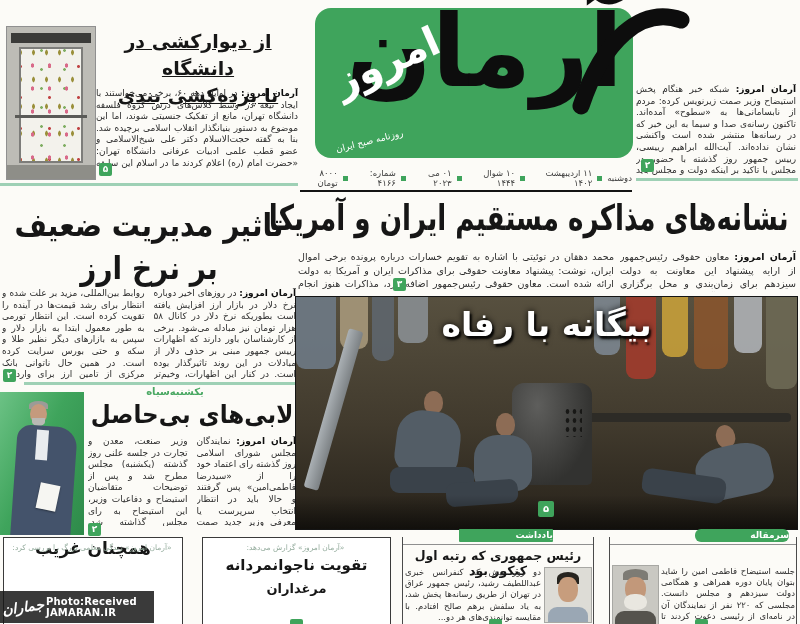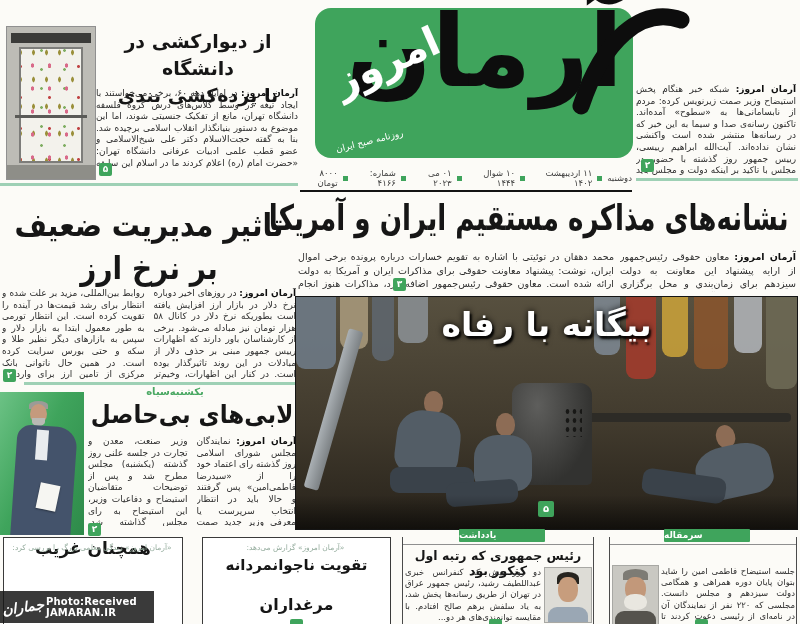--- a/index.html
+++ b/index.html
@@ -11,21 +11,21 @@
   .body{font-size:9px;line-height:11.6px;text-align:justify;direction:rtl;color:#2c2c2c;overflow:hidden;}
   .body b{color:#0e0e0e;}
   .cols{display:flex;direction:rtl;gap:9px;}
   .cols>div{flex:1;}
   .pnum{position:absolute;width:13px;height:13px;background:var(--g);color:#fff;font-size:9px;
         font-weight:bold;text-align:center;line-height:13px;border-radius:2px;}
   .teal{position:absolute;height:2.5px;background:#9ed0b5;}
   .blk{position:absolute;height:2px;background:#141414;}
   .kick{position:absolute;font-size:7.5px;color:#93ab9c;text-align:center;direction:rtl;overflow:hidden;white-space:nowrap;}
   .badge{position:absolute;background:var(--g);color:#fff;font-size:9px;font-weight:bold;
-         text-align:left;line-height:13px;height:13px;width:86px;border-radius:1px;}
+         text-align:right;line-height:13px;height:13px;width:94px;border-radius:1px;}
   .vr{position:absolute;width:1px;background:#4a4a4a;}
   .box{position:absolute;border:1.5px solid #3a3a3a;background:#fff;}
   
   .mast{position:absolute;left:315px;top:8px;width:318px;height:150px;background:var(--g);border-radius:16px;}
   .mast-title{position:absolute;right:10px;top:-26px;font-size:100px;font-weight:bold;color:#0d0d0d;
               direction:rtl;line-height:1.4;letter-spacing:-4px;}
   .mast-script{position:absolute;left:16px;top:30px;color:#fff;font-size:40px;font-weight:bold;
                transform:rotate(-24deg);direction:rtl;}
   .mast-tag{position:absolute;left:20px;bottom:12px;color:#fff;font-size:9px;direction:rtl;transform:rotate(-14deg);}
   .dates{position:absolute;left:300px;top:168px;width:332px;display:flex;direction:rtl;justify-content:center;
@@ -88,21 +88,21 @@
 <body>
 
 <div class="pg">
 
   <div class="abs wallph">
     <div class="wp-bar"></div>
     <div class="wp-panel"></div>
     <div class="wp-rail"></div>
     <div class="wp-floor"></div>
   </div>
-  <div class="abs hl" style="left:98px;top:28px;width:200px;font-size:19px;line-height:27px;">
+  <div class="abs hl" style="left:98px;top:28px;width:200px;font-size:19px;line-height:27px;text-decoration:underline;">
     <div>از دیوارکشی در دانشگاه</div>
     <div>تا پرده‌کشی بندی</div>
   </div>
   <div class="abs body" style="left:96px;top:88px;width:202px;height:82px;"><b>آرمان امروز:</b><span> در اوایل دهه ۶۰، برخی می‌خواستند با ایجاد تیغه در وسط کلاس‌های درس گروه فلسفه دانشگاه تهران، مانع از تفکیک جنسیتی شوند، اما این موضوع به دستور بنیانگذار انقلاب اسلامی برچیده شد. بنا به گفته حجت‌الاسلام دکتر علی شیخ‌الاسلامی و عضو قطب علمی ادبیات عرفانی دانشگاه تهران: «حضرت امام (ره) اعلام کردند ما در اسلام این سابقه را نداریم که کلاس درسی یا جلسه مذهبی و دینی مابین زنان و مردان به این صورت...</span></div>
   <div class="pnum" style="left:99px;top:163px;">۵</div>
   <div class="teal" style="left:0;top:183px;width:298px;"></div>
 
   <div class="mast">
     <div class="mast-title">آرمان</div>
     <div class="mast-script">امروز</div>
@@ -195,40 +195,40 @@
   </div>
 
   <div class="box" style="left:3px;top:537px;width:178px;height:92px;">
     <div class="kick" style="left:3px;top:5px;width:170px;">«آرمان امروز» زندگی معلمی بزرگ را بررسی کرد:</div>
     <div class="hl" style="margin-top:0;font-size:17px;">همچنان غریب</div>
   </div>
 
   <div class="box" style="left:202px;top:537px;width:187px;height:92px;">
     <div class="kick" style="left:3px;top:5px;width:179px;">«آرمان امروز» گزارش می‌دهد:</div>
     <div class="hl" style="margin-top:18px;font-size:15px;">تقویت ناجوانمردانه</div>
-    <div class="hl" style="margin-top:21px;font-size:16px;">مرغداران</div>
+    <div class="hl" style="margin-top:7px;font-size:13px;">مرغداران</div>
   </div>
   <div class="pnum" style="left:290px;top:619px;"></div>
 
   <div class="vr" style="left:402px;top:537px;height:87px;"></div>
   <div class="vr" style="left:593px;top:537px;height:87px;"></div>
   <div class="badge" style="left:459px;top:529px;">یادداشت</div>
   <div class="abs" style="left:403px;top:544px;width:190px;height:1px;background:#8f8f8f;"></div>
   <div class="abs hl" style="left:403px;top:548px;width:190px;font-size:12.5px;">رئیس جمهوری که رتبه اول کنکور بود</div>
   <div class="abs body" style="left:405px;top:567px;width:136px;height:56px;font-size:8.5px;line-height:11.2px;">دو روز پیش که کنفرانس خبری عبداللطیف رشید، رئیس جمهور عراق در تهران از طریق رسانه‌ها پخش شد، به یاد سلفش برهم صالح افتادم. با مقایسه توانمندی‌های هر دو...</div>
   <div class="hs" style="left:544px;top:567px;width:46px;height:54px;background:#dddcd6;">
     <div class="hs-hair" style="top:4px;left:12px;width:22px;height:12px;background:#26241f;"></div>
     <div class="hs-face" style="top:9px;left:13px;width:20px;height:25px;background:#c79d7d;"></div>
     <div class="hs-sh" style="left:3px;right:3px;height:15px;background:#9aa7b4;"></div>
   </div>
   <div class="pnum" style="left:489px;top:619px;"></div>
 
   <div class="vr" style="left:609px;top:537px;height:87px;"></div>
   <div class="vr" style="left:796px;top:537px;height:87px;"></div>
-  <div class="badge" style="left:664px;top:529px;">سرمقاله</div>
+  <div class="badge" style="left:695px;top:529px;border-radius:6px;">سرمقاله</div>
   <div class="abs" style="left:610px;top:544px;width:186px;height:1px;background:#8f8f8f;"></div>
   <div class="hs" style="left:612px;top:565px;width:45px;height:58px;background:#c9c8c2;">
     <div class="hs-hair" style="top:3px;left:10px;width:25px;height:11px;background:#7d7b74;"></div>
     <div class="hs-face" style="top:11px;left:12px;width:21px;height:24px;background:#c2987a;"></div>
     <div class="hs-face" style="top:28px;left:11px;width:23px;height:16px;background:#e9e7e0;"></div>
     <div class="hs-sh" style="left:2px;right:2px;height:13px;background:#55534d;"></div>
   </div>
   <div class="abs body" style="left:661px;top:566px;width:134px;height:57px;font-size:8.5px;line-height:11.2px;">جلسه استیضاح فاطمی امین را شاید بتوان پایان دوره همراهی و همگامی دولت سیزدهم و مجلس دانست. مجلسی که ۲۲۰ نفر از نمایندگان آن در نامه‌ای از رئیسی دعوت کردند تا در...</div>
   <div class="pnum" style="left:695px;top:619px;"></div>
 

